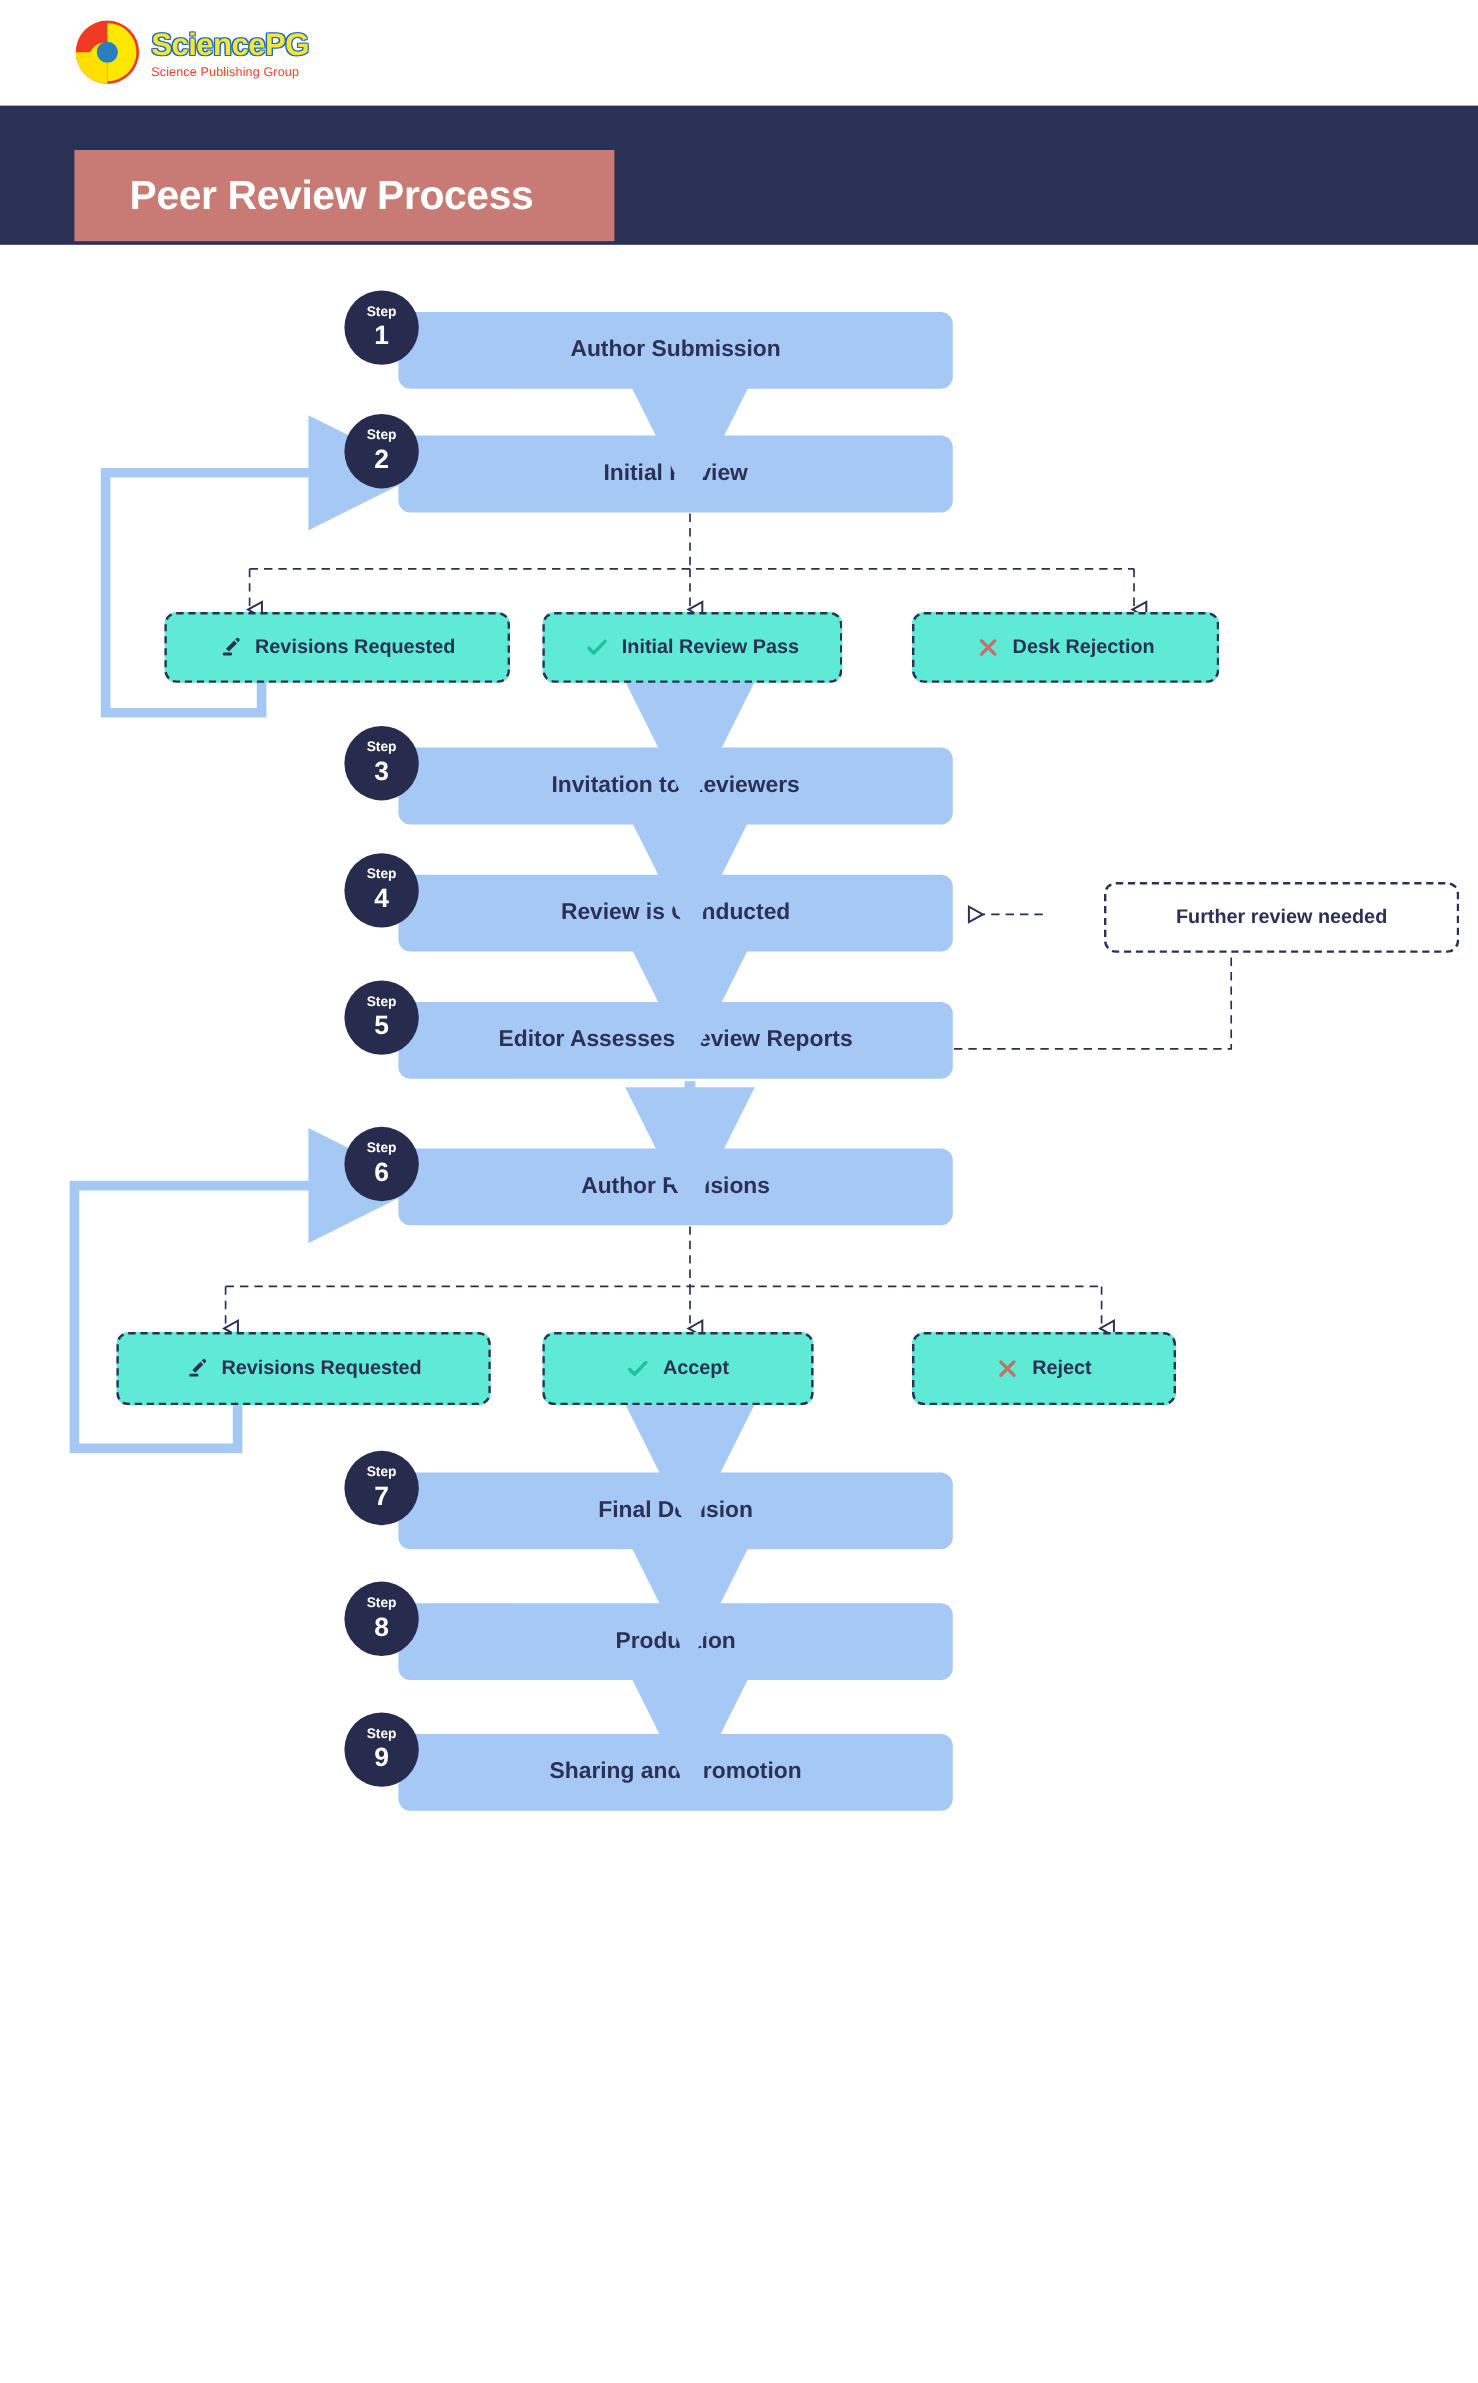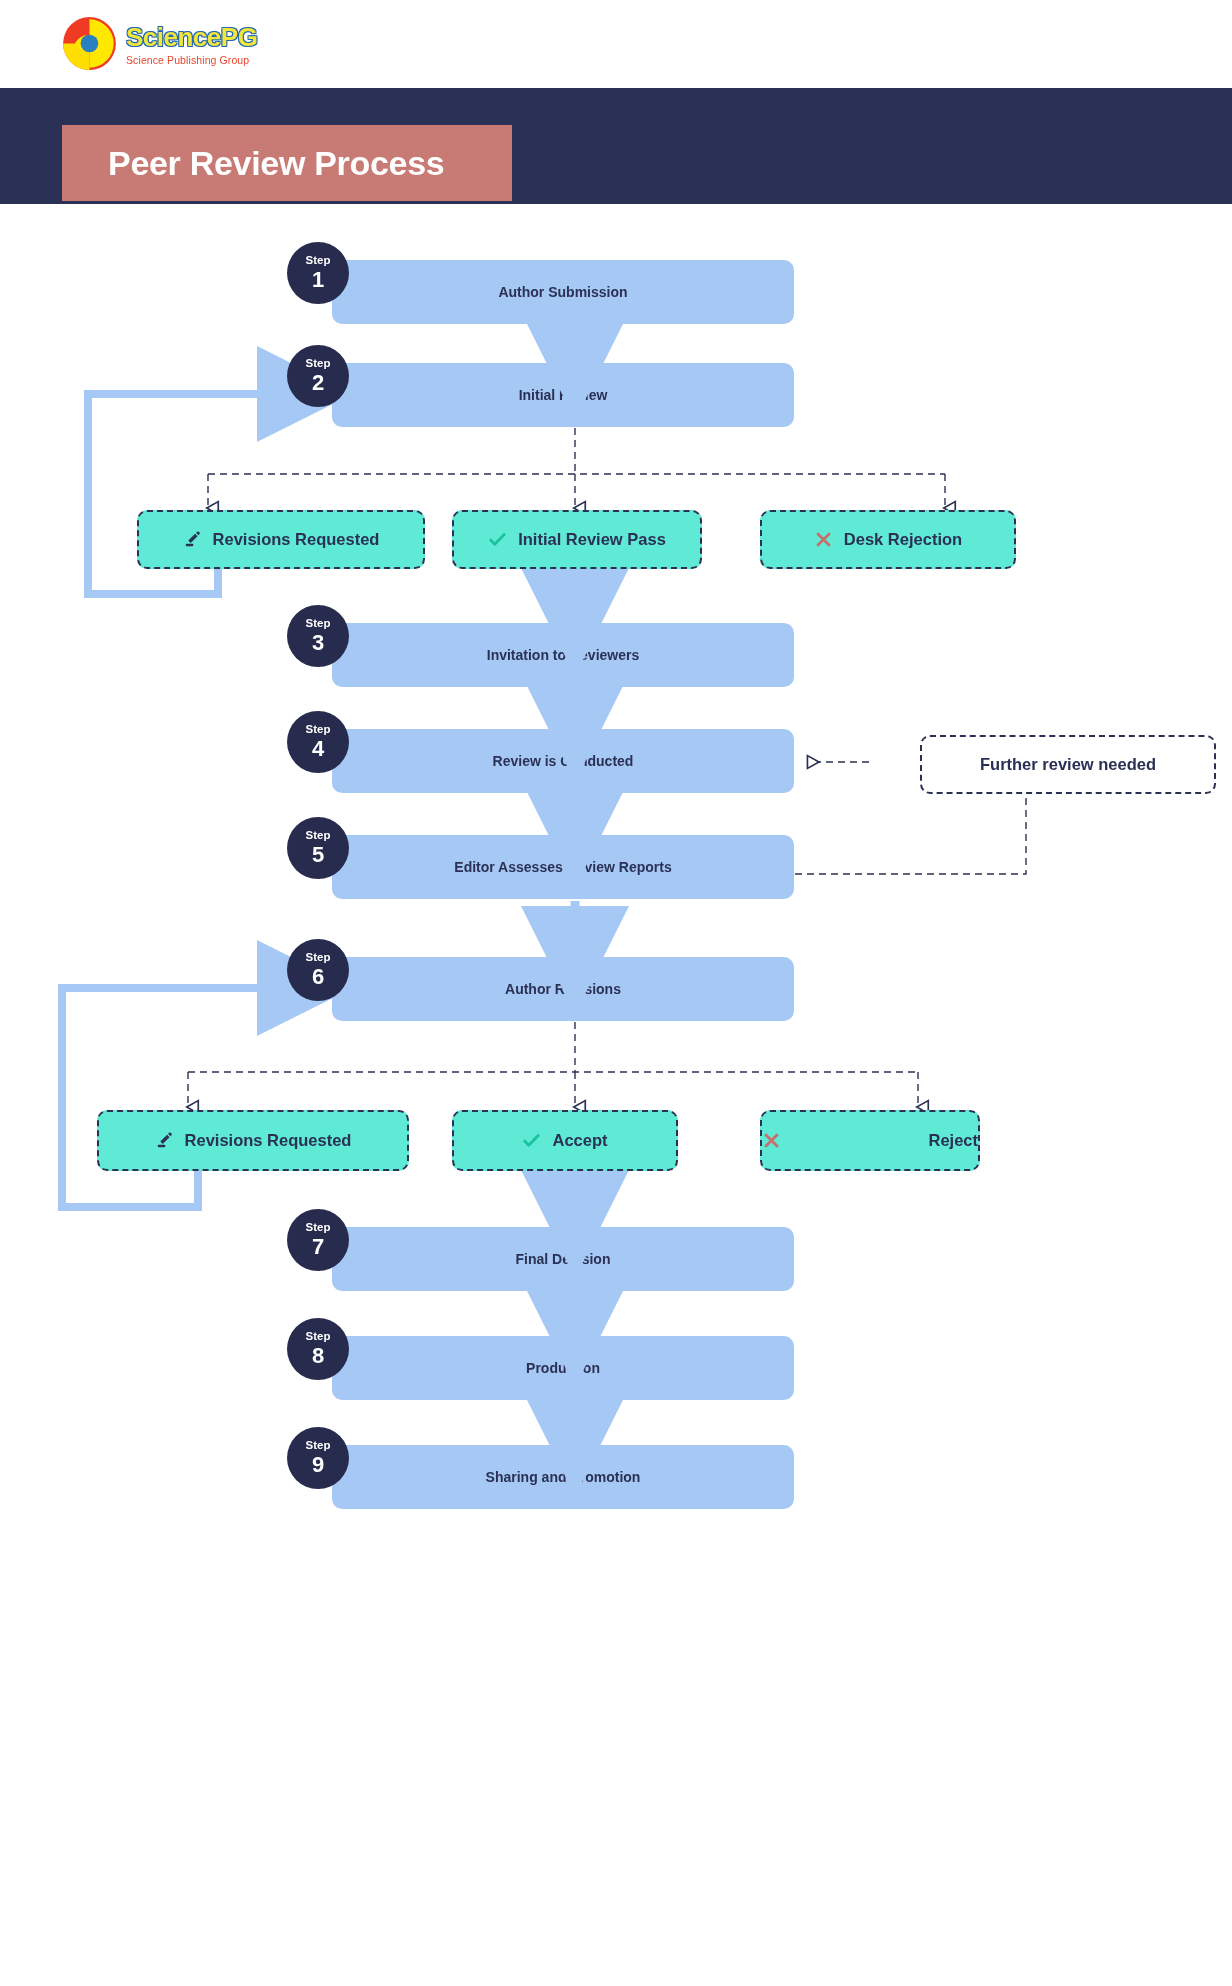--- a/index.html
+++ b/index.html
@@ -18,21 +18,21 @@
   .navy-band{position:absolute;left:0;top:88px;width:1232px;height:116px;background:#2b3154;}
   .title-block{position:absolute;left:62px;top:125px;width:450px;height:76px;background:#c87b75;
                display:flex;align-items:center;}
   .title-text{color:#ffffff;font-size:34px;font-weight:bold;padding-left:46px;letter-spacing:-.3px;}
 
   
   .canvas{position:absolute;left:0;top:204px;width:1232px;height:1782px;}
 
   
   .pbox{position:absolute;background:#a6c8f5;border-radius:10px;display:flex;
-        align-items:center;justify-content:center;color:#2b3154;font-size:14px;font-weight:bold;}
+        align-items:center;justify-content:center;color:#2b3154;font-size:19px;font-weight:bold;}
 
   
   .scircle{position:absolute;width:62px;height:62px;border-radius:50%;background:#272b4d;
            display:flex;flex-direction:column;align-items:center;justify-content:center;color:#ffffff;z-index:6;}
   .scircle .s-lab{font-size:11.5px;font-weight:bold;line-height:1;margin-bottom:2px;}
   .scircle .s-num{font-size:22px;font-weight:bold;line-height:1;}
 
   
   .dbox{position:absolute;background:#5eead4;border:2.5px dashed #2b3154;border-radius:10px;
         display:flex;align-items:center;justify-content:center;gap:11px;
@@ -221,21 +221,21 @@
 
     <div class="dbox" style="left:452px;top:906px;width:222px;height:57px;">
       <span class="ic">
         <svg viewBox="0 0 24 24" width="19" height="19">
             <path d="M3.5 12.8l5 5.2L20.5 5.6" stroke="#19c39c" stroke-width="3.6" fill="none" stroke-linecap="round" stroke-linejoin="round"></path>
           </svg>
       </span>
       <span>Accept</span>
     </div>
 
-    <div class="dbox" style="left:760px;top:906px;width:216px;height:57px;justify-content:space-between;">
+    <div class="dbox" style="left:760px;top:906px;width:216px;height:57px;">
       <span class="ic">
         <svg viewBox="0 0 24 24" width="19" height="19">
             <path d="M5 5 L19 19 M19 5 L5 19" stroke="#c86c6c" stroke-width="3.4" stroke-linecap="round"></path>
           </svg>
       </span>
       <span>Reject</span>
     </div>
 
     <div class="pbox" style="left:332px;top:1023px;width:462px;height:64px;">
       <span>Final Decision</span>

